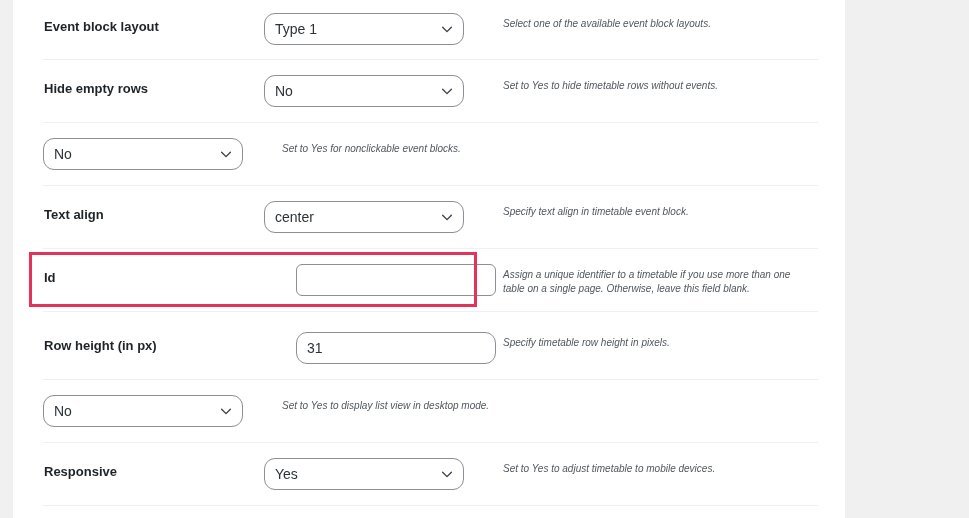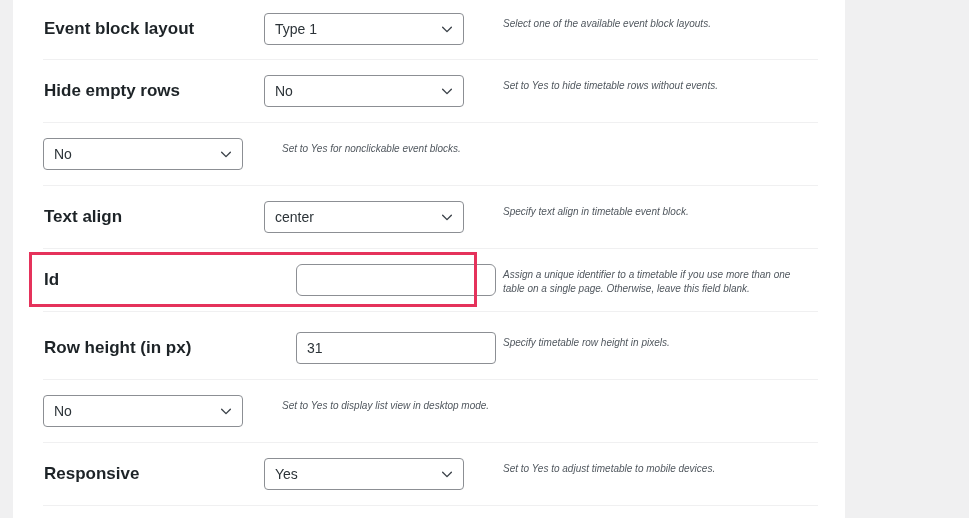--- a/index.html
+++ b/index.html
@@ -65,21 +65,21 @@
   .form-row:last-child {
     border-bottom: 1px solid #f0f0f1;
   }
 
   .cell-label {
     width: 221px;
     flex: 0 0 221px;
     padding-left: 1px;
     box-sizing: border-box;
     color: #1d2327;
-    font-size: 17px;
+    font-size: 13px;
     font-weight: 600;
     line-height: 1.35;
   }
 
   .cell-field {
     width: 239px;
     flex: 0 0 239px;
     box-sizing: border-box;
   }
 
@@ -94,21 +94,21 @@
   }
 
   
   .select-box,
   .text-box {
     position: relative;
     box-sizing: border-box;
     width: 200px;
     height: 32px;
     border: 1px solid #8c8f94;
-    border-radius: 4px;
+    border-radius: 11px;
     background: #ffffff;
     color: #2c3338;
     font-family: "Liberation Sans", sans-serif;
     font-size: 14px;
     line-height: 30px;
     padding: 0 30px 0 10px;
     white-space: nowrap;
     overflow: hidden;
     text-overflow: ellipsis;
   }

